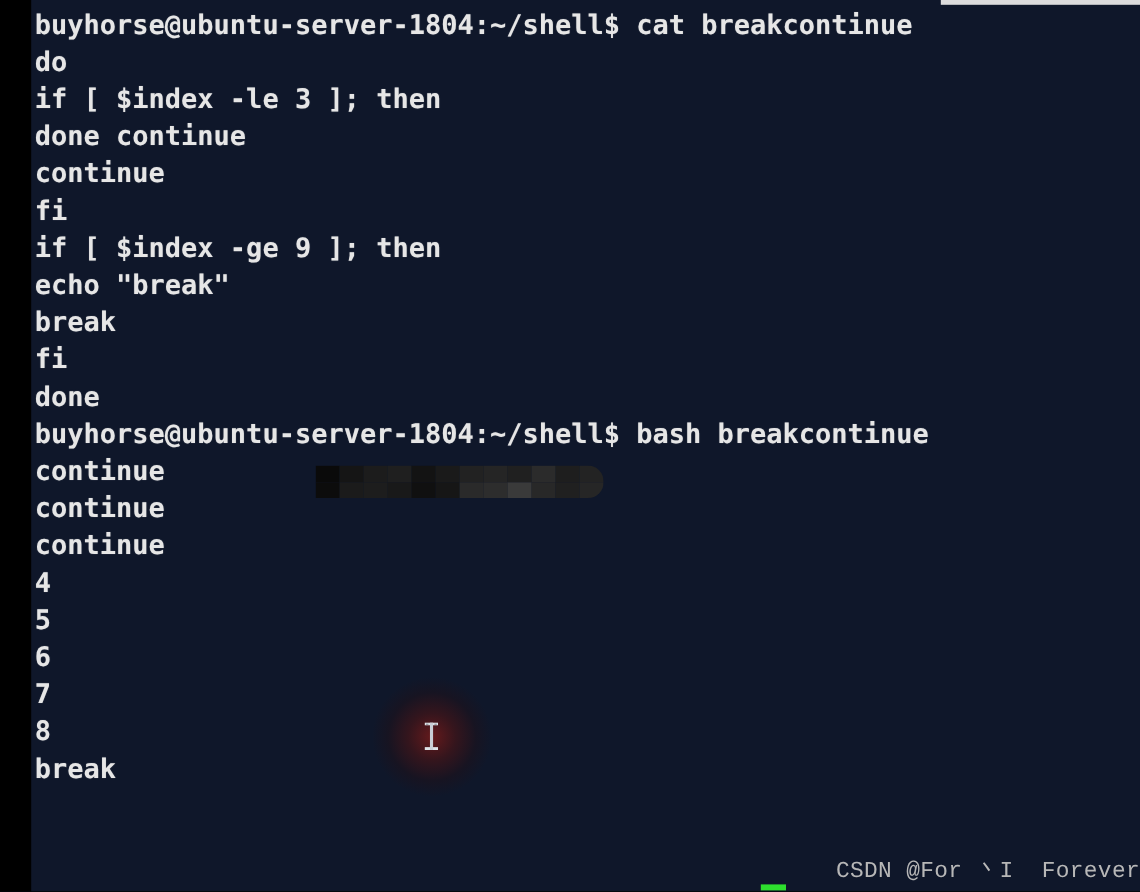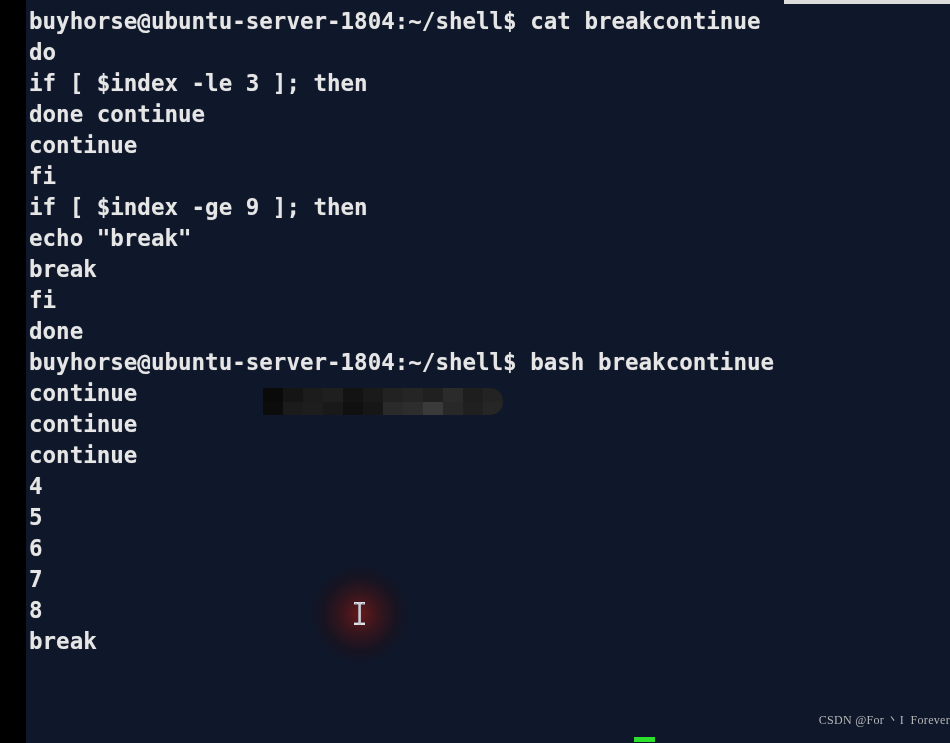--- a/index.html
+++ b/index.html
@@ -94,22 +94,22 @@
     width: 21px;
     height: 5px;
     background: #2ee02e;
   }
 
   
   #watermark {
     position: absolute;
     right: 26px;
     top: 712px;
-    font-family: Liberation Serif, serif;
-    font-size: 12px;
+    font-family: Liberation Mono, monospace;
+    font-size: 19px;
     color: #b7b7b7;
     white-space: pre;
     letter-spacing: 0.3px;
   }
 </style>
 </head>
 <body>
 
 <div id="terminal">
 

